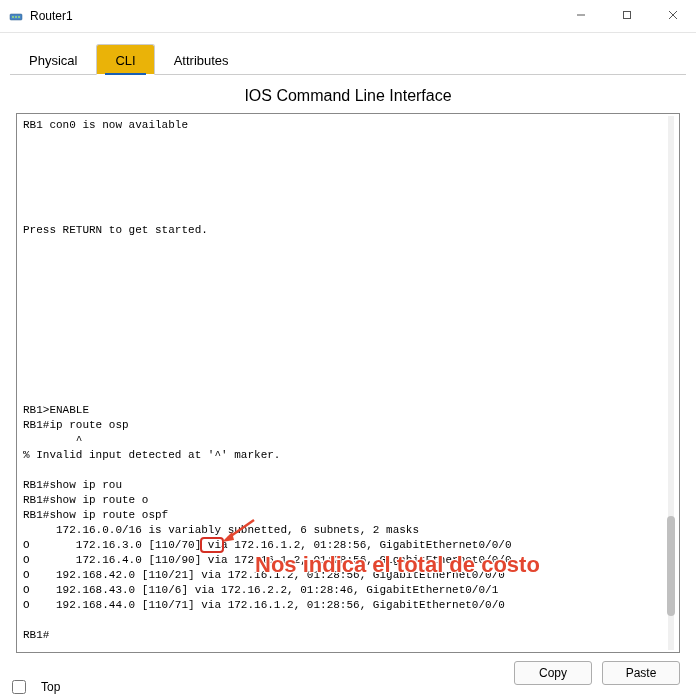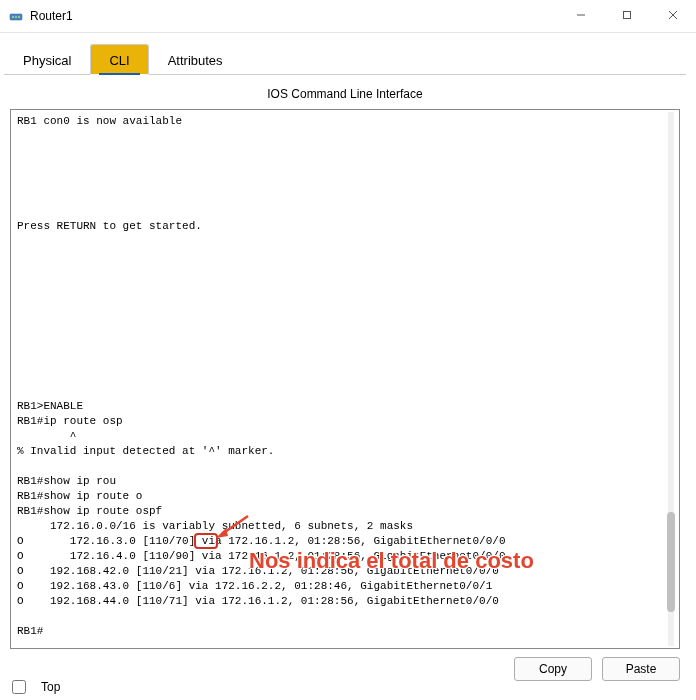--- a/index.html
+++ b/index.html
@@ -39,21 +39,21 @@
       width: 46px; height: 30px;
       display: flex; align-items: center; justify-content: center;
       font-size: 11px;
       color: #555;
       background: transparent;
       border: none;
       cursor: pointer;
     }
 
     .body-area {
-      padding: 10px 10px 0 4px;
+      padding: 10px 10px 0 10px;
     }
     .tabs {
       display: flex;
       border-bottom: 1px solid #ccc;
       gap: 0;
     }
     .tab {
       padding: 8px 18px 6px 18px;
       font-size: 13px;
       color: #000;
@@ -72,21 +72,21 @@
     }
     .tab.active::after {
       content: "";
       position: absolute;
       left: 8px; right: 8px; bottom: -1px;
       height: 2px;
       background: #1a5fb4;
     }
     .subtitle {
       text-align: center;
-      font-size: 12px;
+      font-size: 16px;
       padding: 12px 0 8px 0;
       color: #000;
     }
     .terminal-wrap {
       padding: 0 6px;
     }
     .terminal {
       border: 1px solid #888;
       height: 540px;
       position: relative;

